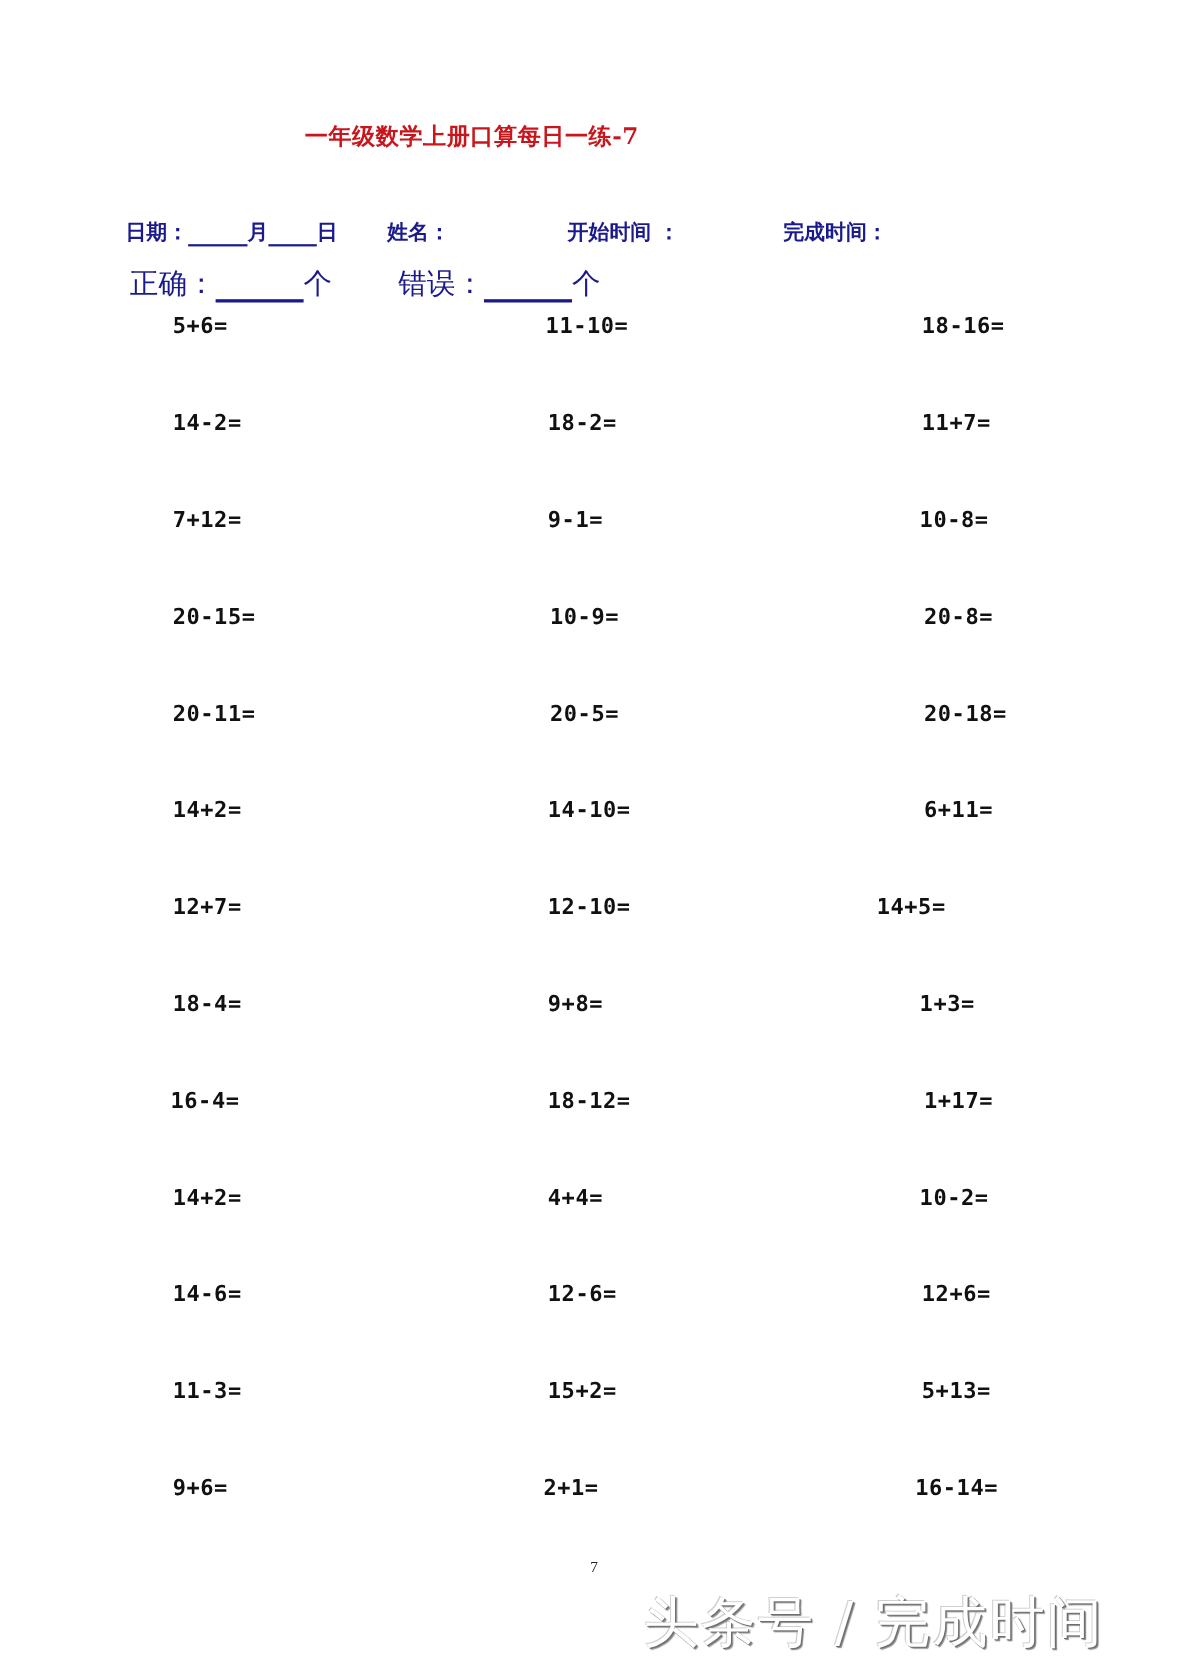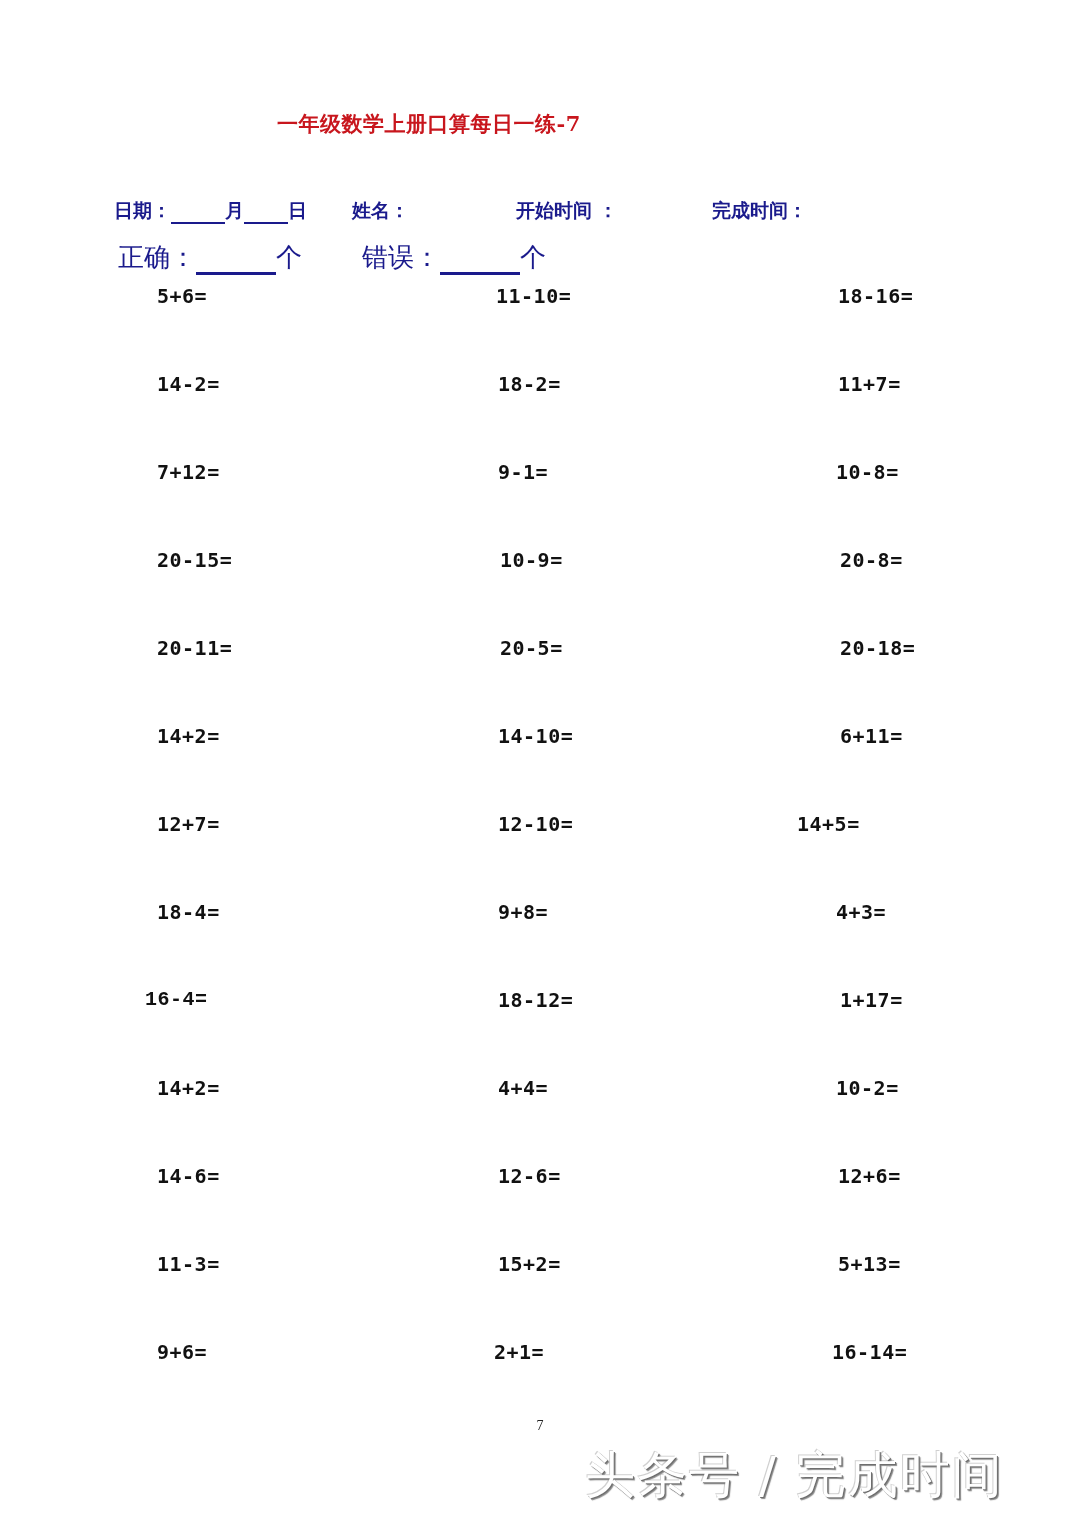--- a/index.html
+++ b/index.html
@@ -158,23 +158,23 @@
   <div class="problem" style="top:440px;left:157px;"><span>14+2=</span></div>
   <div class="problem" style="top:440px;left:498px;"><span>14-10=</span></div>
   <div class="problem" style="top:440px;left:840px;text-align:right;"><span>6+11=</span></div>
 
   <div class="problem" style="top:528px;left:157px;"><span>12+7=</span></div>
   <div class="problem" style="top:528px;left:498px;"><span>12-10=</span></div>
   <div class="problem" style="top:528px;left:797px;"><span>14+5=</span></div>
 
   <div class="problem" style="top:616px;left:157px;"><span>18-4=</span></div>
   <div class="problem" style="top:616px;left:498px;"><span>9+8=</span></div>
-  <div class="problem" style="top:616px;left:836px;"><span>4+3=</span></div>
+  <div class="problem" style="top:616px;left:836px;"><span>1+3=</span></div>
 
-  <div class="problem" style="top:704px;left:145px;font-family:Liberation Mono, monospace;"><span>16-4=</span></div>
+  <div class="problem" style="top:704px;left:155px;"><span>16-4=</span></div>
   <div class="problem" style="top:704px;left:498px;"><span>18-12=</span></div>
   <div class="problem" style="top:704px;left:840px;"><span>1+17=</span></div>
 
   <div class="problem" style="top:792px;left:157px;"><span>14+2=</span></div>
   <div class="problem" style="top:792px;left:498px;"><span>4+4=</span></div>
   <div class="problem" style="top:792px;left:836px;"><span>10-2=</span></div>
 
   <div class="problem" style="top:880px;left:157px;"><span>14-6=</span></div>
   <div class="problem" style="top:880px;left:498px;"><span>12-6=</span></div>
   <div class="problem" style="top:880px;left:838px;"><span>12+6=</span></div>

